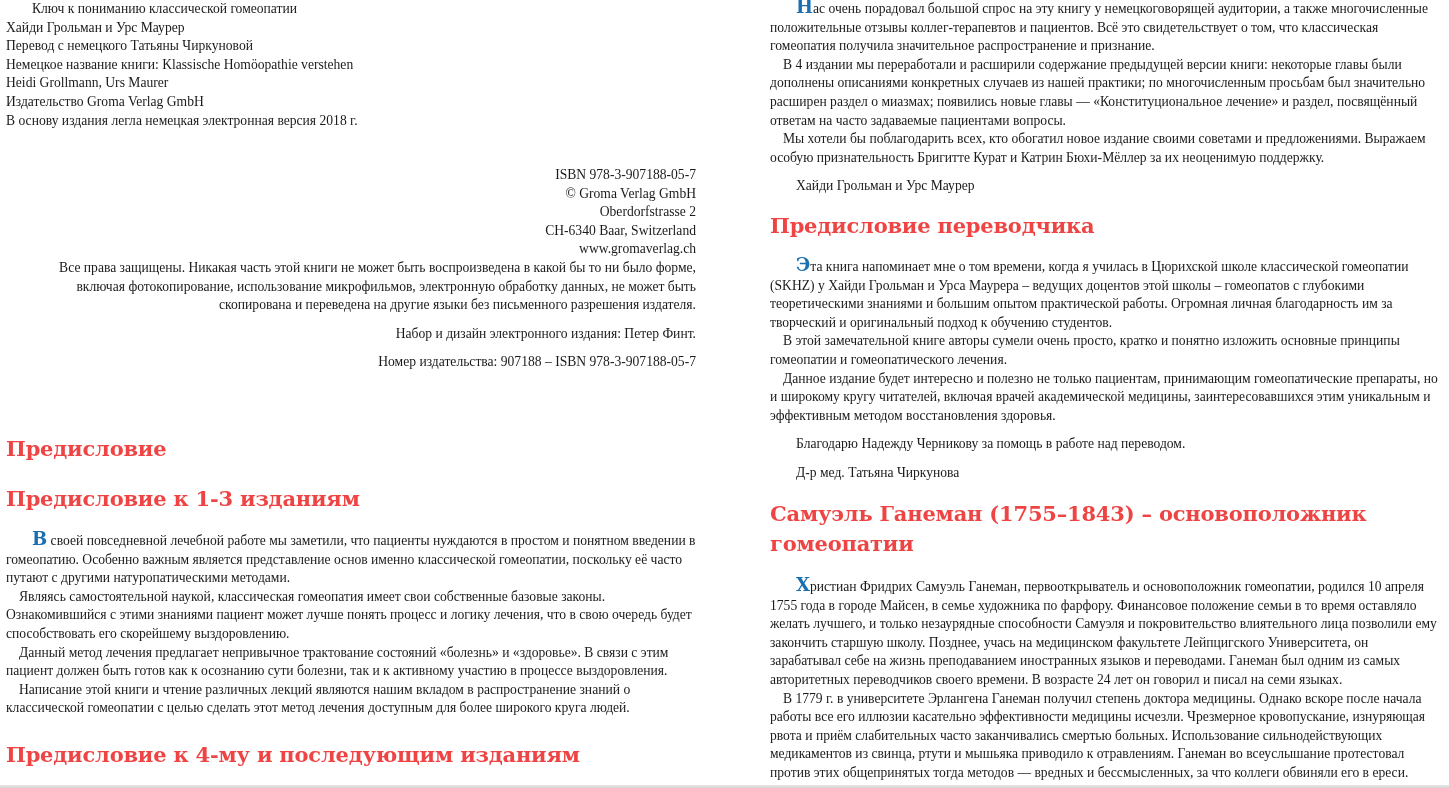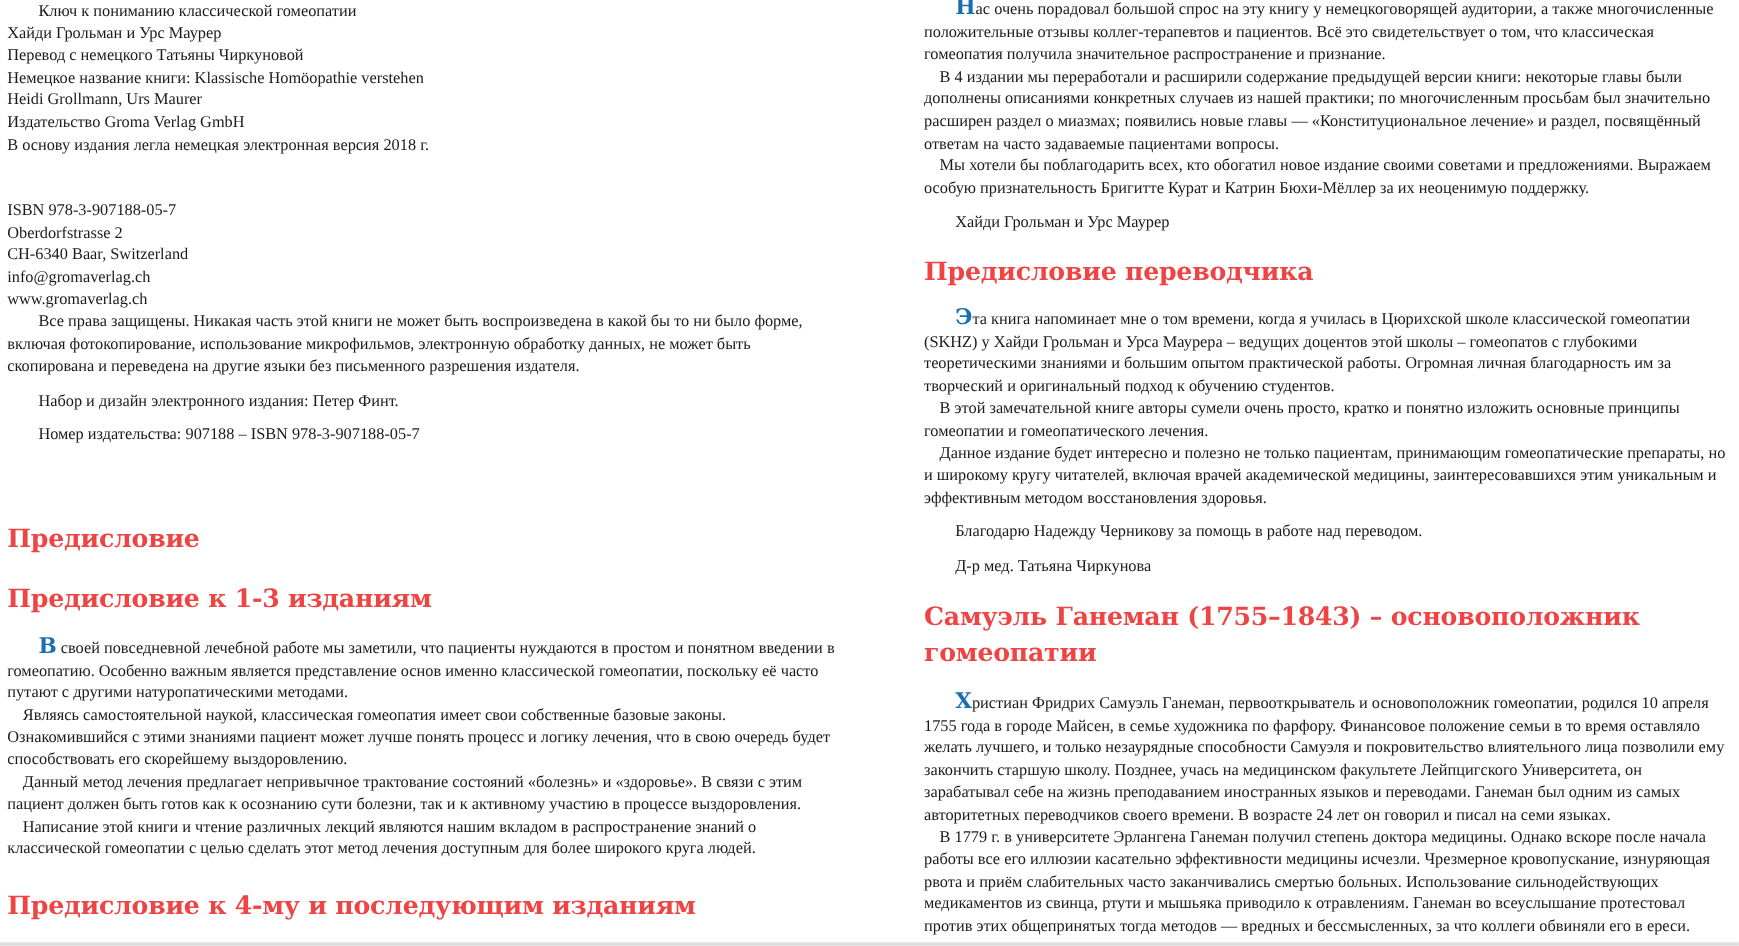--- a/index.html
+++ b/index.html
@@ -32,25 +32,25 @@
   <div class="col-inner" style="top:0;">
     <p class="indent line">Ключ к пониманию классической гомеопатии</p>
     <p class="line">Хайди Грольман и Урс Маурер</p>
     <p class="line">Перевод с немецкого Татьяны Чиркуновой</p>
     <p class="line">Немецкое название книги: Klassische Homöopathie verstehen</p>
     <p class="line">Heidi Grollmann, Urs Maurer</p>
     <p class="line">Издательство Groma Verlag GmbH</p>
     <p class="line">В основу издания легла немецкая электронная версия 2018 г.</p>
   </div>
 
-  <div class="col-inner" style="top:166px;">
+  <div class="col-inner" style="top:166px;text-align:right;">
     <p class="line">ISBN 978-3-907188-05-7</p>
+    <p class="line">© Groma Verlag GmbH</p>
     <p class="line">Oberdorfstrasse 2</p>
     <p class="line">CH-6340 Baar, Switzerland</p>
-    <p class="line">info@gromaverlag.ch</p>
     <p class="line">www.gromaverlag.ch</p>
     <p class="indent">Все права защищены. Никакая часть этой книги не может быть воспроизведена в какой бы то ни было форме, включая фотокопирование, использование микрофильмов, электронную обработку данных, не может быть скопирована и переведена на другие языки без письменного разрешения издателя.</p>
     <div class="sgap"></div>
     <p class="indent">Набор и дизайн электронного издания: Петер Финт.</p>
     <div class="sgap"></div>
     <p class="indent">Номер издательства: 907188 – ISBN 978-3-907188-05-7</p>
   </div>
 
   <div class="col-inner" style="top:434px;">
     <h2>Предисловие</h2>

